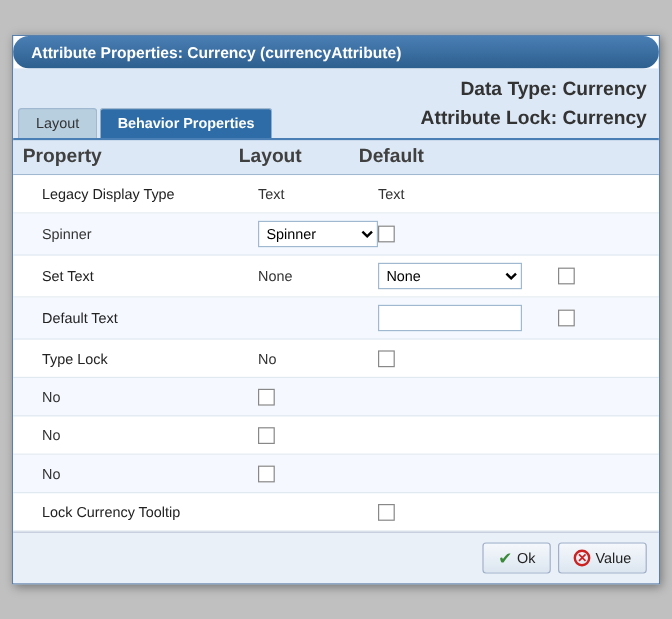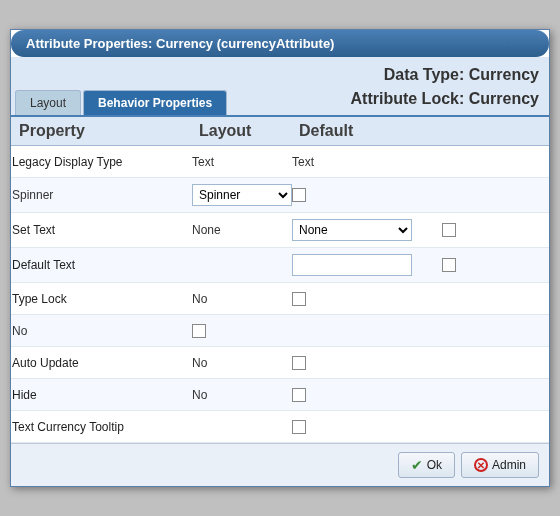--- a/index.html
+++ b/index.html
@@ -83,21 +83,21 @@
     }
 
     .table-body {
       background: white;
     }
 
     .table-row {
       display: grid;
       grid-template-columns: 180px 100px 150px 80px;
       border-bottom: 1px solid #e0e8f0;
-      padding: 6px 1px;
+      padding: 6px 24px;
       align-items: center;
       min-height: 32px;
     }
 
     .table-row:nth-child(even) {
       background: #f5f9ff;
     }
 
     .cell {
       font-size: 12px;
@@ -301,62 +301,56 @@
       <div class="cell">
           <span>No</span>
         </div>
       <div class="cell">
         <input type="checkbox" style="">
       </div>
       <div class="cell"></div>
     </div>
 
     <div class="table-row">
-      <div class="cell cell-property">
-          <span>Auto Update</span>
-        </div>
       <div class="cell">
           <span>No</span>
         </div>
       <div class="cell">
         <input type="checkbox" style="">
       </div>
       <div class="cell"></div>
     </div>
 
     <div class="table-row">
-      <div class="cell cell-property">
-          <span>Hide</span>
-        </div>
       <div class="cell">
           <span>No</span>
         </div>
       <div class="cell">
         <input type="checkbox" style="">
       </div>
       <div class="cell"></div>
     </div>
 
     <div class="table-row">
       <div class="cell cell-property">
-          <span>Text Currency Tooltip</span>
+          <span>Lock Currency Tooltip</span>
         </div>
       <div class="cell"></div>
       <div class="cell">
         <input type="checkbox" style="">
       </div>
       <div class="cell"></div>
     </div>
 
   </div>
 
   <div class="footer">
     <button class="btn">
       <span class="ok-icon">✔</span>
       <span>Ok</span>
     </button>
     <button class="btn">
       <span class="cancel-icon">✕</span>
-      <span>Admin</span>
+      <span>Value</span>
     </button>
   </div>
 
 </div>
 
 </body></html>

